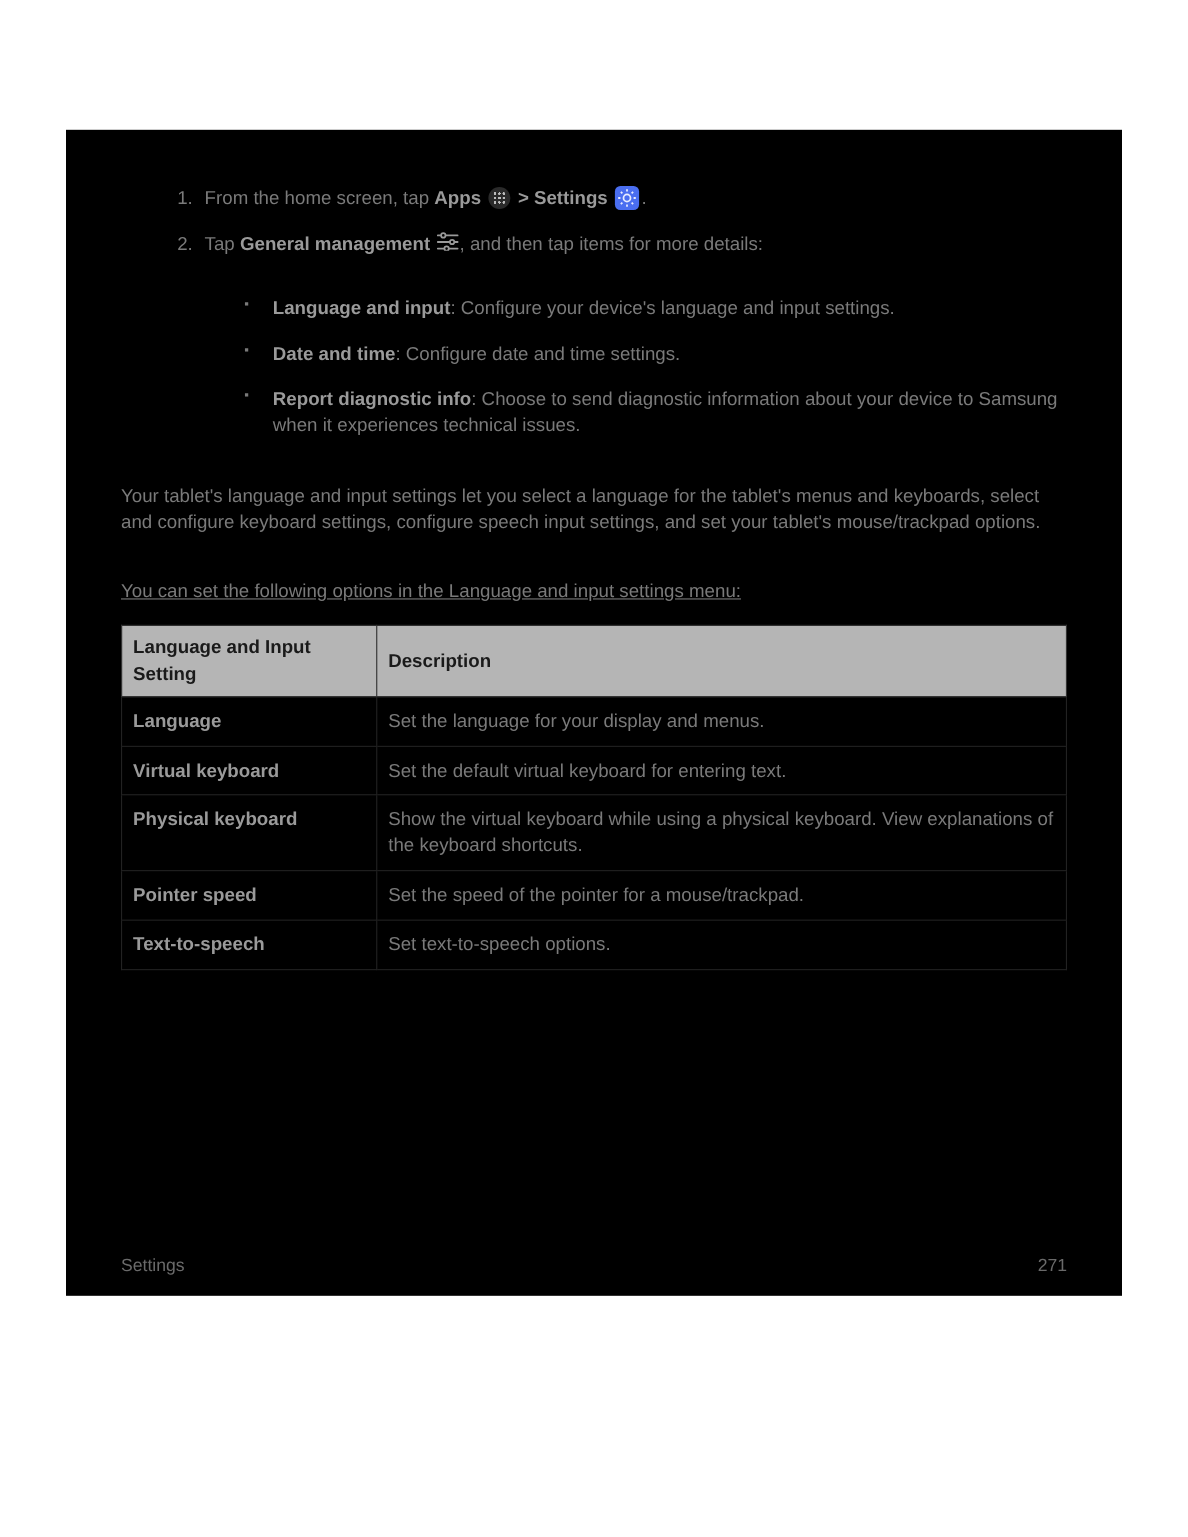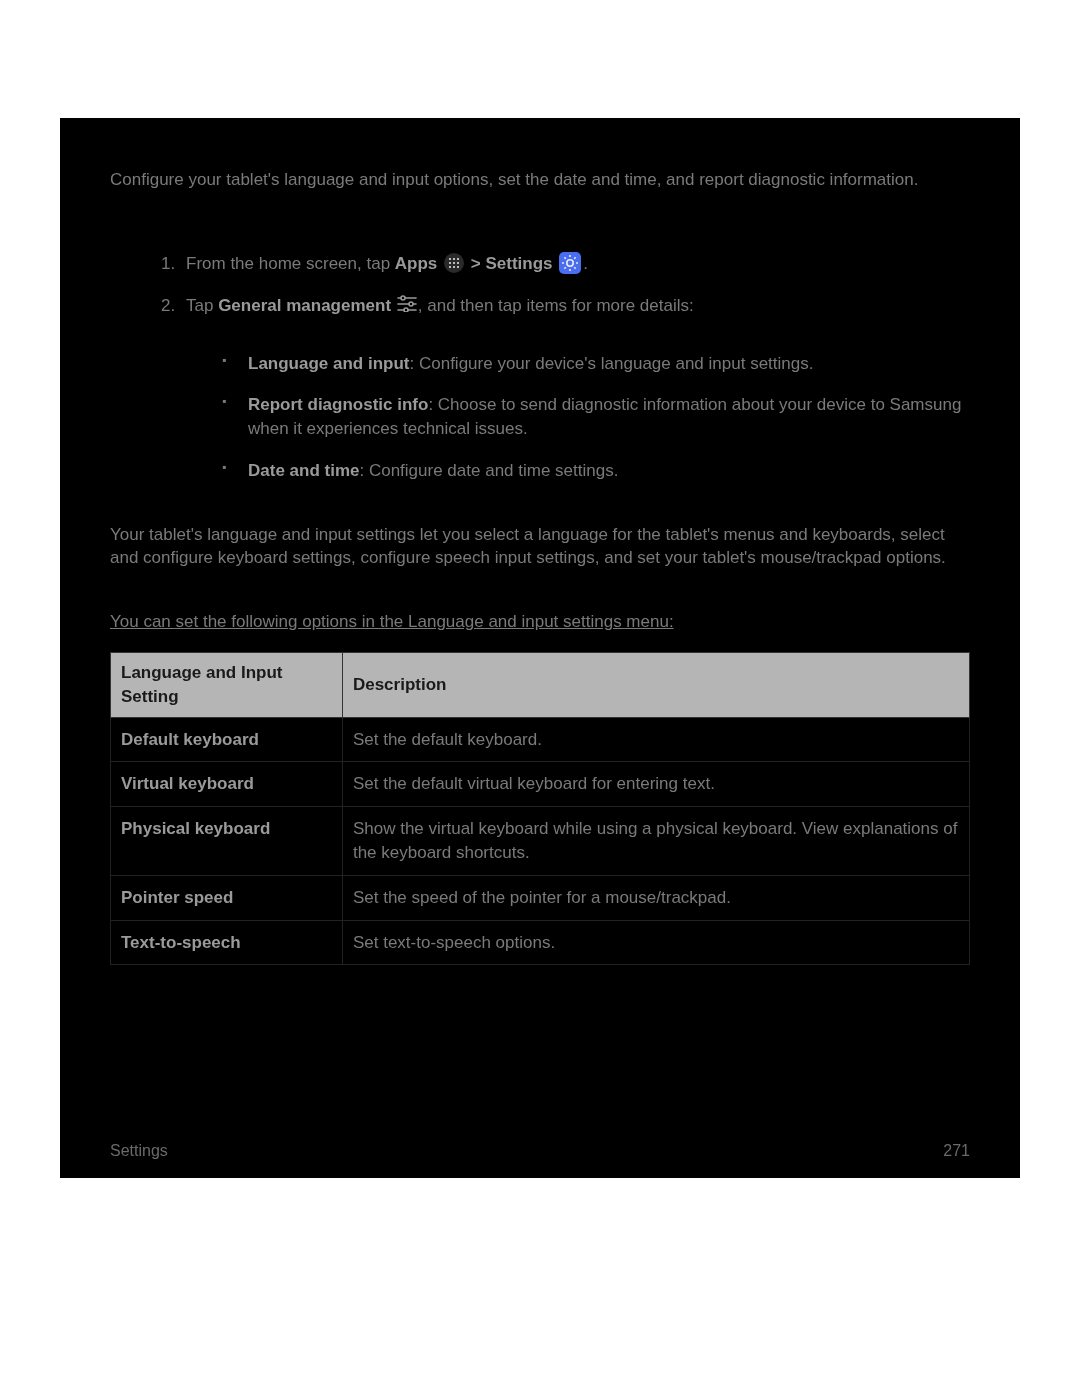--- a/index.html
+++ b/index.html
@@ -133,21 +133,20 @@
     color: #6a6a6a;
     font-size: 16px;
   }
 </style>
 </head>
 <body>
 
 <div class="page-outer">
   <div class="page">
 
-    <p class="intro">Configure your tablet's language and input options, set the date and time, and report diagnostic information.</p>
 
     <ol class="steps">
       <li>
         <span>From the home screen, tap </span><span class="bold">Apps</span>
         <span class="inline-icon apps-icon"></span>
         <span class="bold"> &gt; </span><span class="bold">Settings</span>
         <span class="inline-icon settings-icon">
           <svg width="22" height="22" viewBox="0 0 22 22">
               <g fill="none" stroke="#e8ecff" stroke-width="1.6">
                 <circle cx="11" cy="11" r="3.2"></circle>
@@ -169,44 +168,44 @@
                 <circle cx="10" cy="16" r="2" fill="#000"></circle>
               </g>
             </svg>
         </span><span>, and then tap items for more details:</span>
 
         <ul class="bullets">
           <li>
             <span class="bold">Language and input</span><span>: Configure your device's language and input settings.</span>
           </li>
           <li>
-            <span class="bold">Report diagnostic info</span><span>: Choose to send diagnostic information about your device to Samsung when it experiences technical issues.</span>
+            <span class="bold">Date and time</span><span>: Configure date and time settings.</span>
           </li>
           <li>
-            <span class="bold">Date and time</span><span>: Configure date and time settings.</span>
+            <span class="bold">Report diagnostic info</span><span>: Choose to send diagnostic information about your device to Samsung when it experiences technical issues.</span>
           </li>
         </ul>
       </li>
     </ol>
 
     <p class="section-intro">Your tablet's language and input settings let you select a language for the tablet's menus and keyboards, select and configure keyboard settings, configure speech input settings, and set your tablet's mouse/trackpad options.</p>
 
     <p class="subtext">You can set the following options in the Language and input settings menu:</p>
 
     <table class="settings">
       <thead>
         <tr>
           <th>Language and Input Setting</th>
           <th>Description</th>
         </tr>
       </thead>
       <tbody>
         <tr>
-          <td class="setting-name">Default keyboard</td>
-          <td>Set the default keyboard.</td>
+          <td class="setting-name">Language</td>
+          <td>Set the language for your display and menus.</td>
         </tr>
         <tr>
           <td class="setting-name">Virtual keyboard</td>
           <td>Set the default virtual keyboard for entering text.</td>
         </tr>
         <tr>
           <td class="setting-name">Physical keyboard</td>
           <td>Show the virtual keyboard while using a physical keyboard. View explanations of the keyboard shortcuts.</td>
         </tr>
         <tr>

